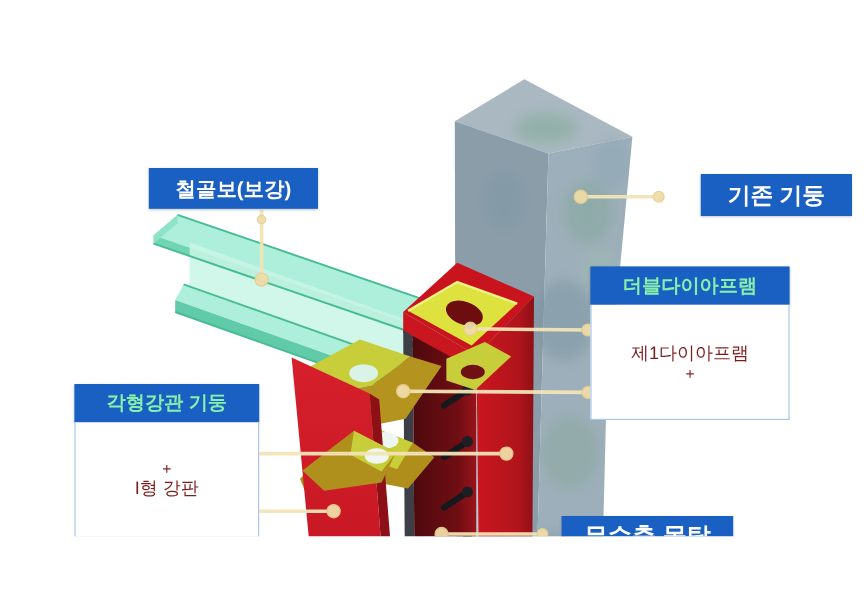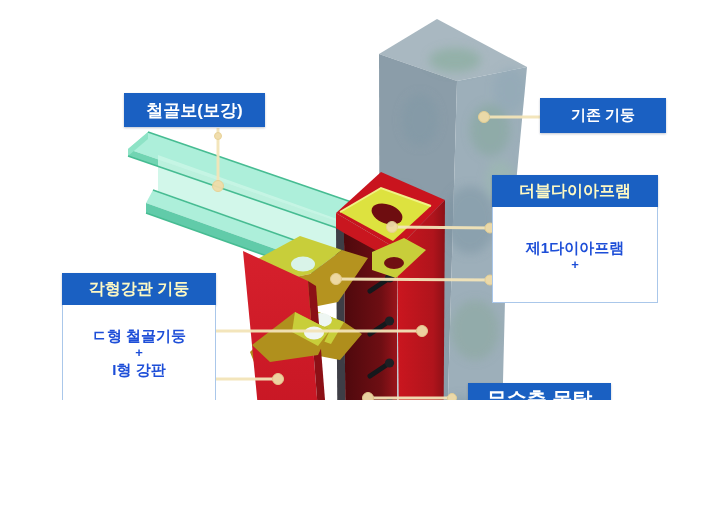--- a/index.html
+++ b/index.html
@@ -1,35 +1,36 @@
 <!DOCTYPE html>
 <html lang="ko"><head>
 <meta charset="utf-8">
 <style>
   html,body{margin:0;padding:0;background:#fff;}
   .stage{
     position:relative;width:720px;height:400px;background:#ffffff;overflow:hidden;
     font-family:"Liberation Sans","DejaVu Sans",sans-serif;
+    margin-top:47px;
   }
   .stage svg{position:absolute;left:0;top:0;}
   .chip{
     position:absolute;display:flex;align-items:center;justify-content:center;
     background:#1a60c2;color:#ffffff;font-weight:bold;letter-spacing:0;
     box-shadow:0 1px 2px rgba(25,45,85,.28);
   }
   .panel{position:absolute;}
   .panel .hd{
     height:32px;display:flex;align-items:center;justify-content:center;
-    background:#1a60c2;color:#fef9c3;font-weight:bold;font-size:16px;
+    background:#1a60c2;color:#86efac;font-weight:bold;font-size:16px;
     box-shadow:0 1px 2px rgba(25,45,85,.28);
   }
   .panel .bd{
     background:#ffffff;border:1px solid #aac7ea;border-top:none;
     display:flex;flex-direction:column;align-items:center;justify-content:center;
-    color:#1d4ed8;font-weight:bold;
+    color:#7f1d1d;font-weight:normal;
   }
   .bd .ln{font-size:15px;line-height:19px;}
   .bd .plus{font-size:13px;line-height:15px;}
 </style>
 </head>
 <body>
 
 <div class="stage">
 
   <svg width="720" height="509" viewBox="0 0 720 509">
@@ -174,34 +175,33 @@
         <circle cx="167" cy="379" r="4.5"></circle>
           <circle cx="278" cy="379" r="5.5"></circle>
         <circle cx="368" cy="398" r="5.5"></circle>
           <circle cx="452" cy="398" r="4.5"></circle>
       </g>
     </g>
   </svg>
 
   <div class="chip" style="left:124px;top:93px;width:141px;height:34px;font-size:17px;">철골보(보강)</div>
 
-  <div class="chip" style="left:540px;top:98px;width:126px;height:35px;font-size:15px;">기존 기둥</div>
+  <div class="chip" style="left:584px;top:98px;width:126px;height:35px;font-size:19px;">기존 기둥</div>
 
   <div class="panel" style="left:492px;top:175px;width:166px;">
     <div class="hd">더블다이아프램</div>
     <div class="bd" style="height:95px;">
       <div class="ln">제1다이아프램</div>
       <div class="plus">+</div>
     </div>
   </div>
 
   <div class="panel" style="left:33px;top:273px;width:154px;padding-left:29px;">
     <div class="hd">각형강관 기둥</div>
     <div class="bd" style="height:95px;">
-      <div class="ln">ㄷ형 철골기둥</div>
       <div class="plus">+</div>
       <div class="ln">I형 강판</div>
     </div>
   </div>
 
   <div class="chip" style="left:468px;top:383px;width:143px;height:32px;font-size:20px;">무수축 몰탈</div>
 
 </div>
 
 </body></html>

